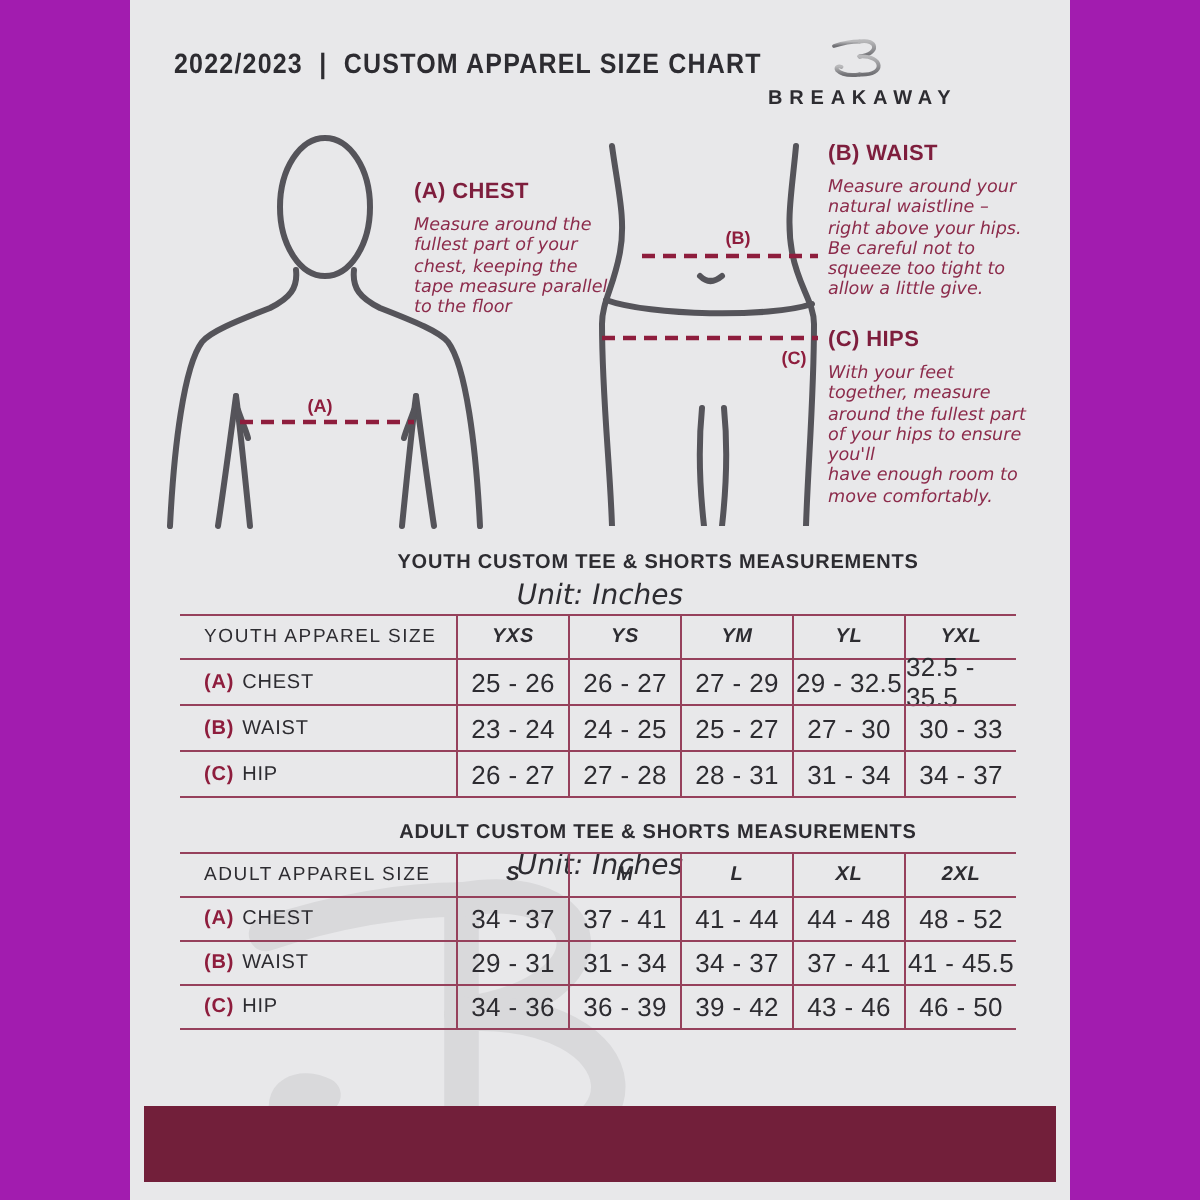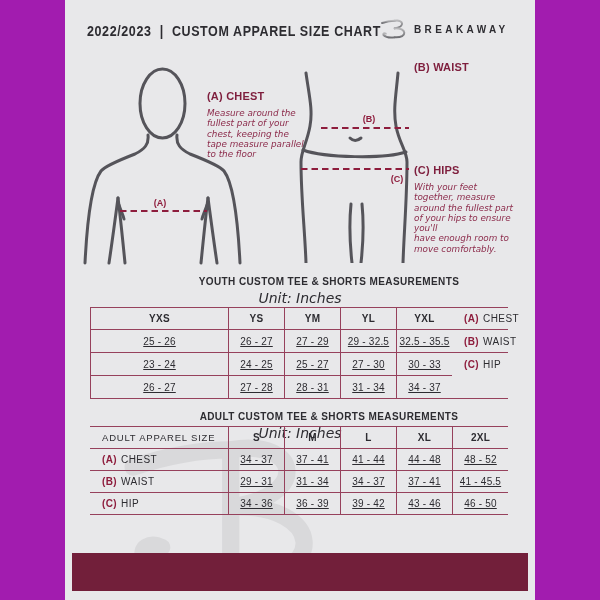--- a/index.html
+++ b/index.html
@@ -4,31 +4,31 @@
 <style>
   html,body{margin:0;padding:0;background:#000;}
   .canvas{position:relative;width:600px;height:600px;background:#a21caf;overflow:hidden;
           font-family:"Liberation Sans",sans-serif;}
   .page{position:absolute;left:65px;top:0;width:470px;height:600px;background:#e8e8ea;}
 
   
   .hdr-title{position:absolute;left:22px;top:24px;font-weight:bold;font-size:12.5px;
              letter-spacing:.6px;color:#2d2c31;white-space:pre;transform:scaleY(1.12);
              transform-origin:left top;}
-  .brand{position:absolute;left:314px;top:14px;display:flex;align-items:center;}
+  .brand{position:absolute;left:314px;top:14px;display:flex;align-items:center;flex-direction:column;}
   .brand-logo{width:30px;height:30px;}
   .brand-name{font-weight:bold;font-size:10px;letter-spacing:3.4px;color:#2d2c31;margin-left:5px;}
 
   
   .fig{position:absolute;}
   .fig-a{left:10px;top:58px;}
   .fig-b{left:232px;top:60px;}
   .guide-col{position:absolute;}
   .col-a{left:142px;top:63px;width:110px;margin-top:27px;}
-  .col-b{left:349px;top:61px;width:118px;}
+  .col-b{left:349px;top:71px;width:118px;}
   .col-c{left:349px;top:164px;width:118px;}
   .guide-h{font-weight:bold;font-size:11px;letter-spacing:.2px;color:#7e1e3d;}
   .guide-p{margin-top:6px;font-family:"DejaVu Sans",sans-serif;font-style:italic;
            font-size:8.8px;line-height:10.3px;color:#8c2b4b;white-space:pre-line;}
 
   
   .sec-title{position:absolute;left:0;width:470px;text-align:center;font-weight:bold;
              font-size:10px;letter-spacing:.4px;color:#2d2c31;padding-left:29px;}
   .sec-unit{position:absolute;left:0;width:470px;text-align:center;
             font-family:"DejaVu Sans",sans-serif;font-style:italic;font-size:14px;color:#2d2c31;}
@@ -37,24 +37,24 @@
 
   
   .table{position:absolute;left:25px;width:418px;display:grid;
          grid-template-columns:138px 56px 56px 56px 56px 56px;
          border-bottom:1.5px solid #96415c;z-index:1;}
   .tbl-youth{top:307px;grid-template-rows:22px 23px 23px 23px;}
   .tbl-adult{top:426px;grid-template-rows:22px 22px 22px 22px;}
   .cell{border-top:1.5px solid #96415c;display:flex;align-items:center;color:#2d2c31;}
   .sep{border-left:1px solid #96415c;}
   .thl{font-size:9.5px;letter-spacing:.8px;padding-left:12px;}
-  .th{font-weight:bold;font-size:10px;justify-content:center;letter-spacing:.3px;}
+  .th{font-weight:bold;font-size:10px;justify-content:center;letter-spacing:.3px;font-style:italic;}
   .rl{font-size:10px;letter-spacing:.4px;padding-left:12px;}
   .pfx{font-weight:bold;color:#8e1d3d;margin-right:4px;}
-  .v{font-size:10px;justify-content:center;letter-spacing:.2px;text-decoration:underline;}
+  .v{font-size:13px;justify-content:center;letter-spacing:.2px;}
 
   
   .footer-bar{position:absolute;left:7px;top:553px;width:456px;height:38px;background:#721f3a;z-index:2;}
   .watermark{position:absolute;left:45px;top:398px;z-index:0;}
   .figline{stroke:#55545a;stroke-width:3;fill:none;stroke-linecap:round;}
   .dash{stroke:#8e1d3d;stroke-width:2.2;fill:none;stroke-dasharray:6.5 4;}
   .mk{font-family:"Liberation Sans",sans-serif;font-weight:bold;font-size:9px;fill:#8e1d3d;}
 </style>
 </head>
 <body>
@@ -122,35 +122,42 @@
     <div class="guide-col col-a">
       <div class="guide-h">(A) CHEST</div>
       <div class="guide-p">Measure around the
 fullest part of your
 chest, keeping the
 tape measure parallel
 to the floor</div>
     </div>
     <div class="guide-col col-b">
       <div class="guide-h">(B) WAIST</div>
+      <div class="guide-p">Measure around your
+natural waistline –
+right above your hips.
+Be careful not to
+squeeze too tight to
+allow a little give.</div>
     </div>
     <div class="guide-col col-c">
       <div class="guide-h">(C) HIPS</div>
       <div class="guide-p">With your feet
 together, measure
 around the fullest part
 of your hips to ensure
 you'll
 have enough room to
 move comfortably.</div>
     </div>
 
     <div class="sec-title t-youth-title">YOUTH CUSTOM TEE &amp; SHORTS MEASUREMENTS</div>
     <div class="sec-unit t-youth-unit">Unit: Inches</div>
     <div class="table tbl-youth">
+      <div class="cell thl">YOUTH APPAREL SIZE</div>
       <div class="cell th sep">YXS</div>
       <div class="cell th sep">YS</div>
       <div class="cell th sep">YM</div>
       <div class="cell th sep">YL</div>
       <div class="cell th sep">YXL</div>
 
       <div class="cell rl">
         <span class="pfx">(A)</span>
         <span>CHEST</span>
       </div>

